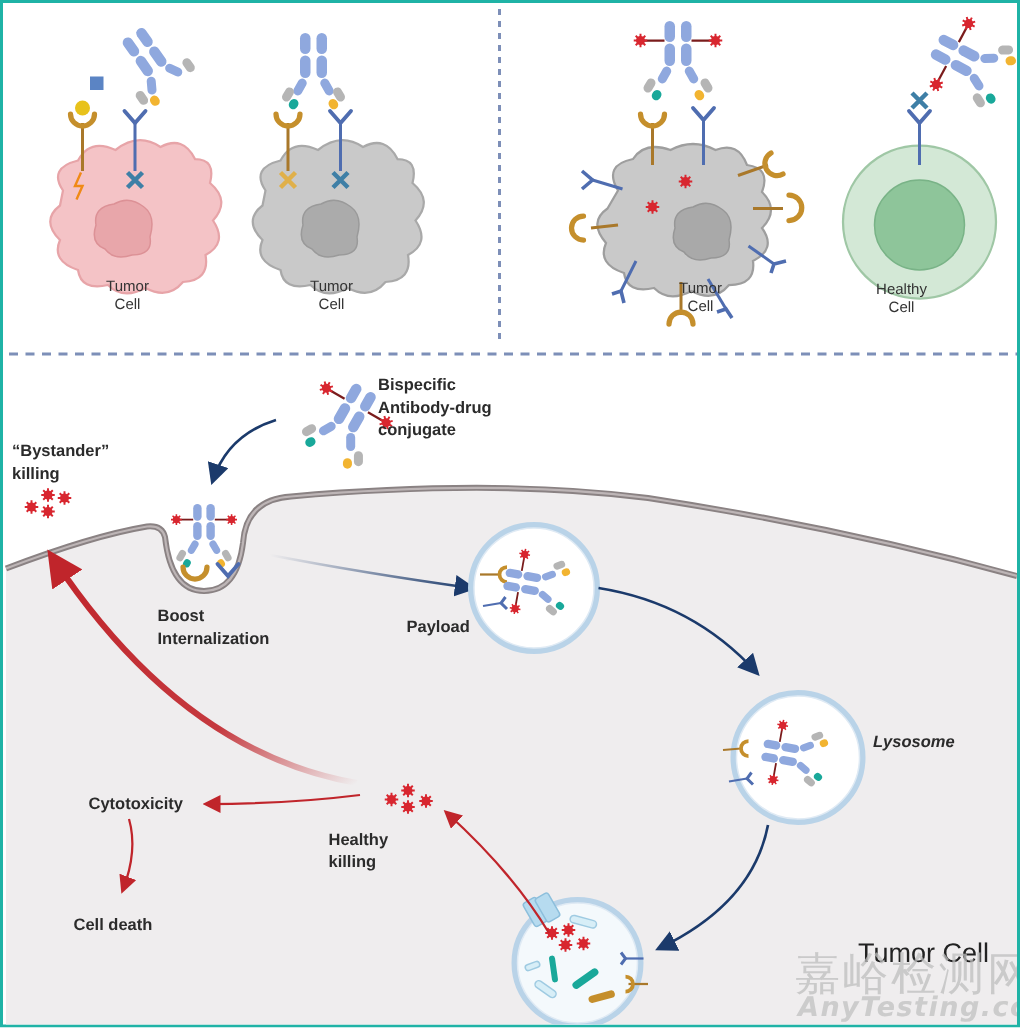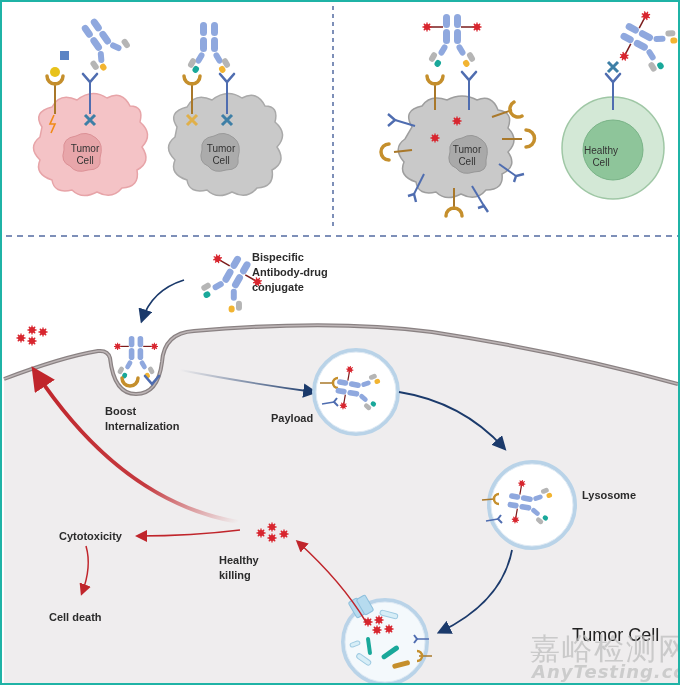--- a/index.html
+++ b/index.html
@@ -1,20 +1,20 @@
 <!DOCTYPE html>
 <html><head>
 <meta charset="utf-8">
 <style>
   html,body{margin:0;padding:0;background:#ffffff;}
   body{width:680px;height:685px;overflow:hidden;font-family:"Liberation Sans",sans-serif;}
   #frame{position:relative;width:680px;height:685px;box-sizing:border-box;border:2px solid #1fb3a6;background:#ffffff;overflow:hidden;}
   svg{position:absolute;left:0;top:0;}
   .lbl{position:absolute;font-family:"Liberation Sans",sans-serif;font-weight:bold;font-size:11px;color:#2b2b2b;line-height:15px;text-align:left;white-space:nowrap;}
-  .cell-lbl{position:absolute;font-family:"Liberation Sans",sans-serif;font-size:10px;color:#333;line-height:12px;text-align:center;width:50px;}
+  .cell-lbl{position:absolute;font-family:"Liberation Sans",sans-serif;font-size:10px;color:#333;line-height:12px;text-align:center;width:50px;margin-top:43px;}
   .big-lbl{position:absolute;font-family:"Liberation Sans",sans-serif;font-size:18px;color:#222;white-space:nowrap;}
   .wm-cn{position:absolute;font-family:"DejaVu Sans",sans-serif;font-size:30px;color:rgba(190,190,190,0.75);letter-spacing:2px;white-space:nowrap;}
   .wm-en{position:absolute;font-family:"DejaVu Sans",sans-serif;font-style:italic;font-weight:bold;font-size:18px;color:rgba(195,195,195,0.8);letter-spacing:1px;white-space:nowrap;}
 </style>
 </head>
 <body>
 
 <div id="frame">
 
 <svg width="680" height="685" viewBox="0 0 680 685">
@@ -292,26 +292,30 @@
 <div class="cell-lbl" style="left:574px;top:143px;">
       <div>Healthy</div>
       <div>Cell</div>
     </div>
 
 <div class="lbl" style="left:250px;top:248px;">
   <div>Bispecific</div>
   <div>Antibody-drug</div>
   <div>conjugate</div>
 </div>
+<div class="lbl" style="left:6px;top:292px;">
+  <div>“Bystander”</div>
+  <div>killing</div>
+</div>
 <div class="lbl" style="left:103px;top:402px;">
   <div>Boost</div>
   <div>Internalization</div>
 </div>
 <div class="lbl" style="left:269px;top:409px;">Payload</div>
-<div class="lbl" style="left:580px;top:486px;">Lysosome</div>
+<div class="lbl" style="left:580px;top:486px;font-style:italic;">Lysosome</div>
 <div class="lbl" style="left:57px;top:527px;">Cytotoxicity</div>
 <div class="lbl" style="left:217px;top:551px;text-align:left;">
   <div>Healthy</div>
   <div>killing</div>
 </div>
 <div class="lbl" style="left:47px;top:608px;">Cell death</div>
 <div class="big-lbl" style="left:570px;top:623px;">Tumor Cell</div>
 
 <div class="wm-cn" style="left:528px;top:627px;">嘉峪检测网</div>
 <div class="wm-en" style="left:530px;top:659px;">AnyTesting.com</div>

